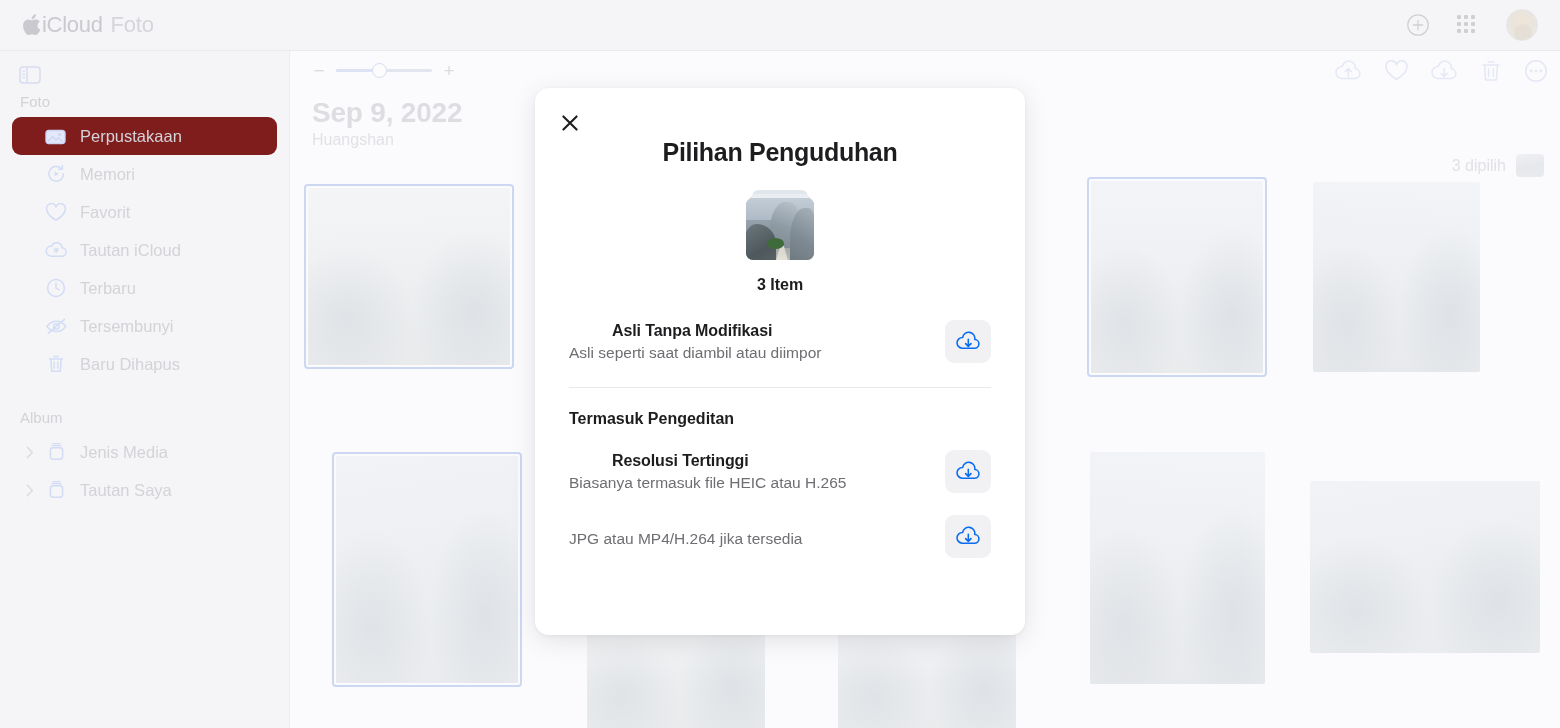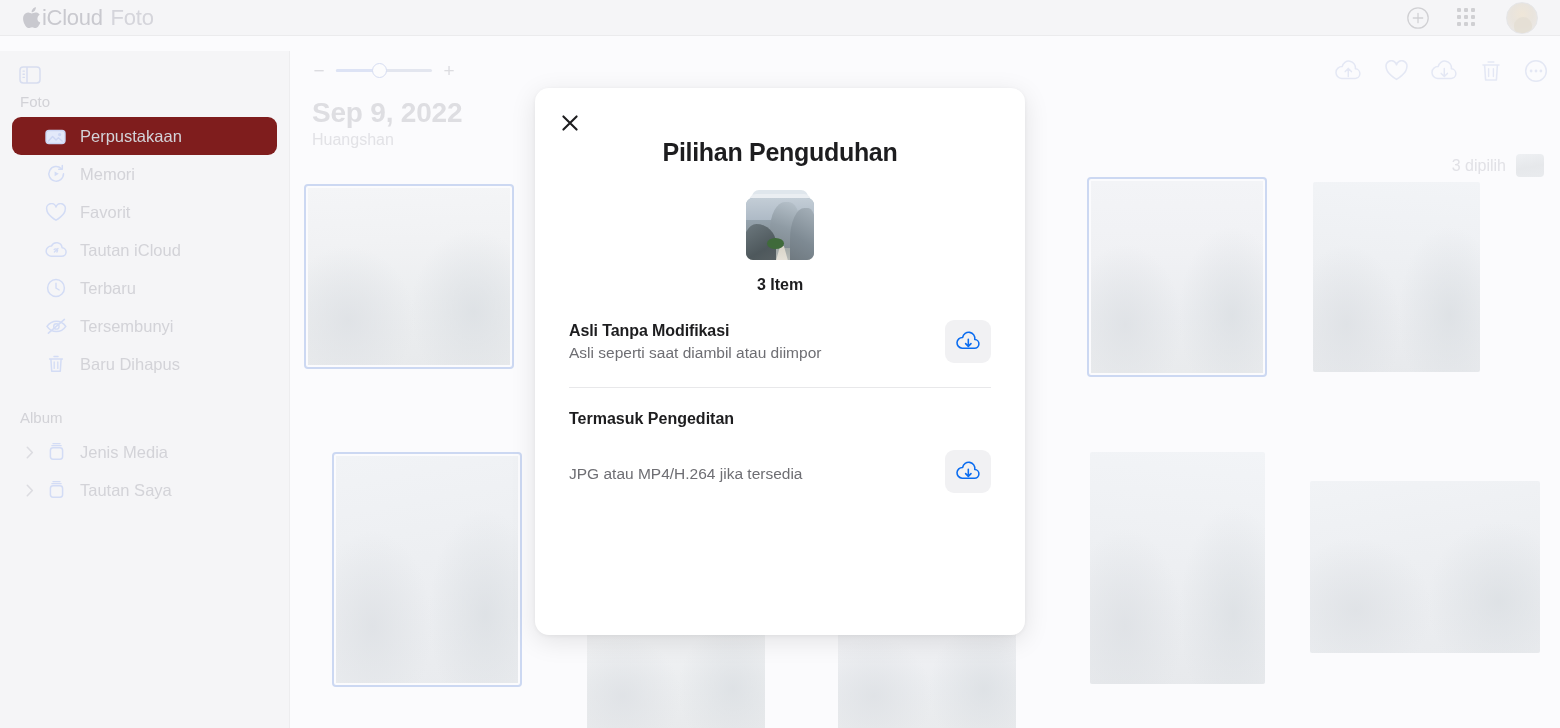--- a/index.html
+++ b/index.html
@@ -6,21 +6,21 @@
   html, body {
     width: 1560px; height: 728px;
     font-family: "Liberation Sans", sans-serif;
     background: #fbfbfd;
     overflow: hidden;
   }
   #app { position: relative; width: 1560px; height: 728px; background: #fbfbfd; }
 
   
   .topbar {
-    position: absolute; top: 0; left: 0; width: 1560px; height: 36px;
+    position: absolute; top: 0; left: 0; width: 1560px; height: 51px;
     background: #f5f5f7;
     border-bottom: 1px solid #ebebed;
     display: flex; align-items: center;
   }
   .brand { display: flex; align-items: center; gap: 1px; margin-left: 22px; }
   .apple-logo { width: 19px; height: 22px; display:block; }
   .brand-icloud { font-size: 22px; color: #c9c9cf; letter-spacing: -0.3px; font-weight: 400; }
   .brand-app { font-size: 22px; color: #d5d5db; letter-spacing: -0.2px; margin-left: 7px; font-weight: 400; }
   .topbar-right { margin-left: auto; display: flex; align-items: center; gap: 26px; margin-right: 22px; }
   .tb-ic { opacity: .35; display:block; }
@@ -115,21 +115,21 @@
   .pgmain .path{ position:absolute; left:28px; top:48px; width:16px; height:22px;
                  background: linear-gradient(180deg,#d8d4c8 0%,#ebe8e0 100%);
                  clip-path: polygon(38% 0, 62% 0, 100% 100%, 0 100%); }
   .pgmain .sky { position:absolute; left:0; top:0; width:68px; height:22px;
                  background: linear-gradient(180deg,#c3cdd6 0%, #aebac6 100%); }
   .itemcount { font-size: 16px; font-weight: 700; color: #1d1d1f; margin-top: 16px; }
 
   .opts { margin-top: 26px; padding: 0 34px; }
   .opt { display: flex; align-items: center; }
   .opt-text { flex: 1; }
-  .opt-title { font-size: 16px; font-weight: 700; color: #1d1d1f; letter-spacing: -.1px; }
+  .opt-title { font-size: 16px; font-weight: 700; color: #1d1d1f; letter-spacing: -.1px; margin-left: 43px; }
   .opt-sub { font-size: 15.5px; color: #6e6e73; margin-top: 4px; }
   .dl-btn { width: 46px; height: 43px; border-radius: 9px; background: #f1f1f3;
             display: flex; align-items: center; justify-content: center; flex: none; }
   .divider { height: 1px; background: #e8e8ea; margin: 24px 0 22px 0; }
   .group-title { font-size: 16px; font-weight: 700; color: #1d1d1f; margin-bottom: 22px; }
   .opt + .opt { margin-top: 22px; }
 </style>
 </head>
 <body>
 
@@ -424,29 +424,41 @@
             <path d="M6.6 18.2h13.2a4.7 4.7 0 0 0 .5-9.4A6.3 6.3 0 0 0 7.2 6.6a4.8 4.8 0 0 0-.6 11.6z" fill="none" stroke="#0a6cf0" stroke-width="1.7" stroke-linejoin="round"></path>
             <path d="M13.3 8.6v7.6M10.4 13.3l2.9 3 2.9-3" fill="none" stroke="#0a6cf0" stroke-width="1.7" stroke-linecap="round" stroke-linejoin="round"></path>
           </svg>
         </div>
       </div>
 
       <div class="divider"></div>
 
       <div class="group-title">Termasuk Pengeditan</div>
 
-
       <div class="opt">
         <div class="opt-text">
-          <div class="opt-sub">JPG atau MP4/H.264 jika tersedia</div>
+          <div class="opt-title">Resolusi Tertinggi</div>
+          <div class="opt-sub">Biasanya termasuk file HEIC atau H.265</div>
         </div>
         <div class="dl-btn">
           <svg width="25" height="21" viewBox="0 0 27 22">
             <path d="M6.6 18.2h13.2a4.7 4.7 0 0 0 .5-9.4A6.3 6.3 0 0 0 7.2 6.6a4.8 4.8 0 0 0-.6 11.6z" fill="none" stroke="#0a6cf0" stroke-width="1.7" stroke-linejoin="round"></path>
             <path d="M13.3 8.6v7.6M10.4 13.3l2.9 3 2.9-3" fill="none" stroke="#0a6cf0" stroke-width="1.7" stroke-linecap="round" stroke-linejoin="round"></path>
           </svg>
         </div>
       </div>
 
+      <div class="opt">
+        <div class="opt-text">
+          <div class="opt-sub">JPG atau MP4/H.264 jika tersedia</div>
+        </div>
+        <div class="dl-btn">
+          <svg width="25" height="21" viewBox="0 0 27 22">
+            <path d="M6.6 18.2h13.2a4.7 4.7 0 0 0 .5-9.4A6.3 6.3 0 0 0 7.2 6.6a4.8 4.8 0 0 0-.6 11.6z" fill="none" stroke="#0a6cf0" stroke-width="1.7" stroke-linejoin="round"></path>
+            <path d="M13.3 8.6v7.6M10.4 13.3l2.9 3 2.9-3" fill="none" stroke="#0a6cf0" stroke-width="1.7" stroke-linecap="round" stroke-linejoin="round"></path>
+          </svg>
+        </div>
+      </div>
+
     </div>
   </div>
 
 </div>
 
 </body></html>

